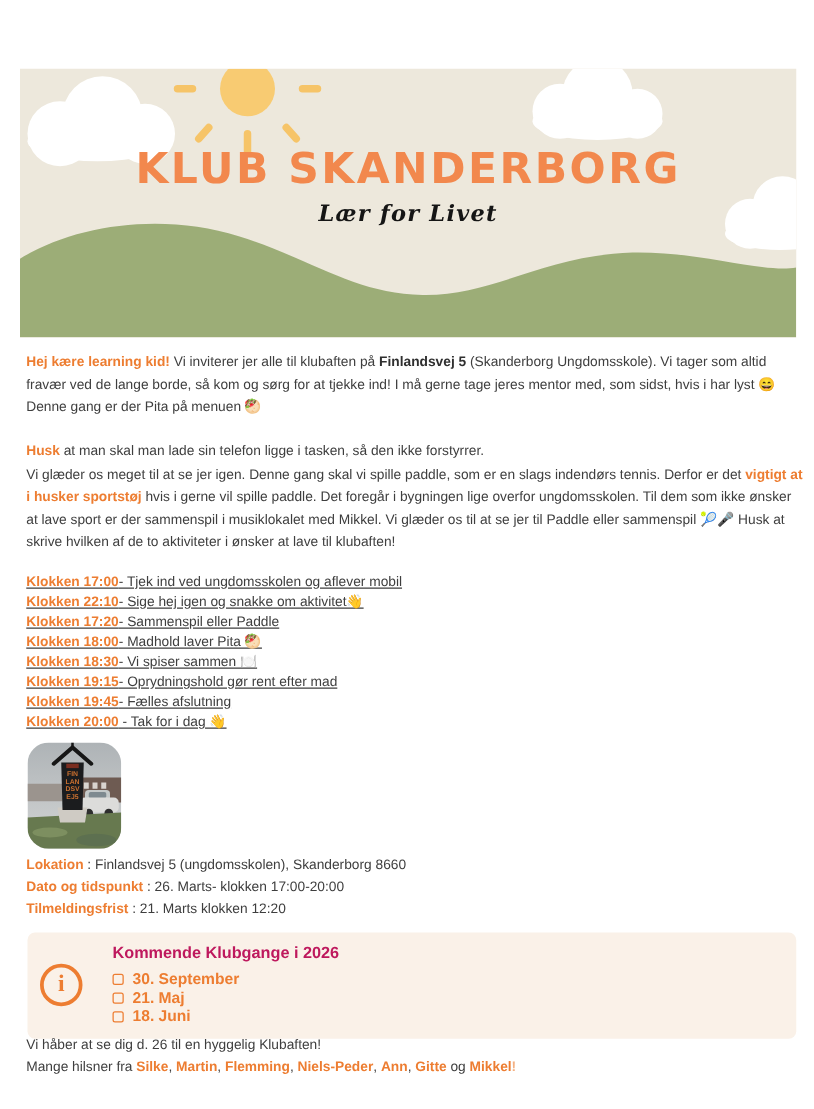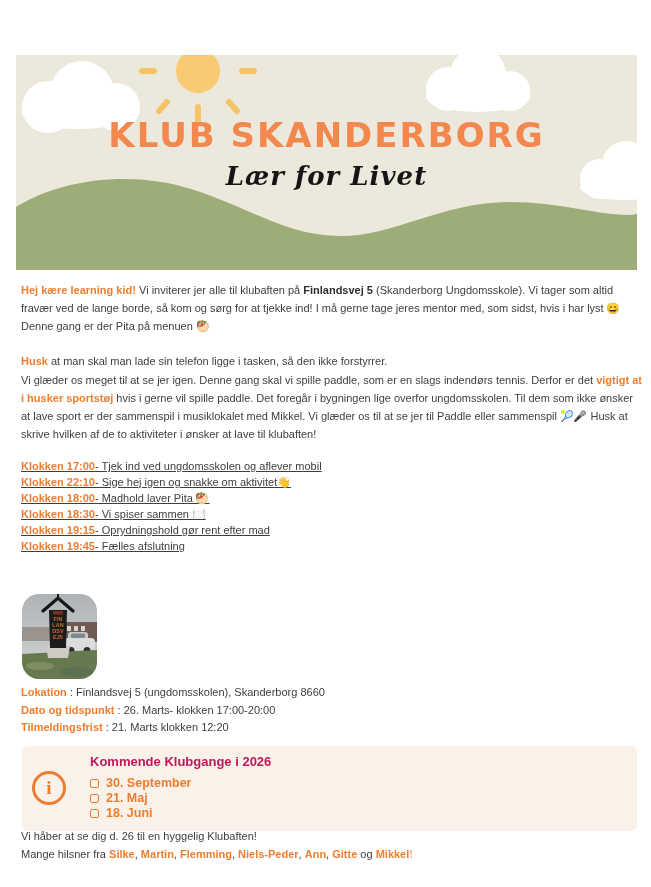--- a/index.html
+++ b/index.html
@@ -19,21 +19,21 @@
   }
   .banner svg.scene { position:absolute; left:0; top:0; width:100%; height:100%; display:block; }
   .banner-title {
     position:absolute; top:60px; left:0; width:100%; text-align:center;
     font-family:"DejaVu Sans", sans-serif; font-weight:800;
     font-size:34px; letter-spacing:2px; color:#F2884D; white-space:nowrap;
   }
   .banner-subtitle {
     position:absolute; top:106px; left:0; width:100%; text-align:center;
     font-family:"DejaVu Serif", serif; font-style:italic; font-weight:700;
-    font-size:26px; letter-spacing:1px; color:#151515;
+    font-size:18px; letter-spacing:1px; color:#151515;
   }
 
   
   .tblock { position:absolute; left:21px; width:622px; font-size:11px; line-height:18px; }
   .orange-b { color:#ED7D31; font-weight:bold; }
   .b { font-weight:bold; color:#2f2f2f; }
 
   .p1 { top:281px; }
   .p2 { top:352px; }
   .p3 { top:371px; }
@@ -121,24 +121,26 @@
     <span class="orange-b">Husk</span><span> at man skal man lade sin telefon ligge i tasken, så den ikke forstyrrer.</span>
   </div>
 
   <div class="tblock p3">
     <span>Vi glæder os meget til at se jer igen. Denne gang skal vi spille paddle, som er en slags indendørs tennis. Derfor er det </span><span class="orange-b">vigtigt at i husker sportstøj</span><span> hvis i gerne vil spille paddle. Det foregår i bygningen lige overfor ungdomsskolen. Til dem som ikke ønsker at lave sport er der sammenspil i musiklokalet med Mikkel. Vi glæder os til at se jer til Paddle eller sammenspil 🎾🎤 Husk at skrive hvilken af de to aktiviteter i ønsker at lave til klubaften!</span>
   </div>
 
   <div class="tblock schedule">
     <div class="row"><span class="orange-b">Klokken 17:00</span><span>- Tjek ind ved ungdomsskolen og aflever mobil</span></div>
     <div class="row"><span class="orange-b">Klokken 22:10</span><span>- Sige hej igen og snakke om aktivitet👋</span></div>
+    <div class="row"><span class="orange-b">Klokken 17:20</span><span>- Sammenspil eller Paddle</span></div>
     <div class="row"><span class="orange-b">Klokken 18:00</span><span>- Madhold laver Pita 🥙</span></div>
     <div class="row"><span class="orange-b">Klokken 18:30</span><span>- Vi spiser sammen 🍽️</span></div>
     <div class="row"><span class="orange-b">Klokken 19:15</span><span>- Oprydningshold gør rent efter mad</span></div>
     <div class="row"><span class="orange-b">Klokken 19:45</span><span>- Fælles afslutning</span></div>
+    <div class="row"><span class="orange-b">Klokken 20:00</span><span> - Tak for i dag 👋</span></div>
   </div>
 
   <div class="photo-wrap">
     <svg width="75" height="85" viewBox="0 0 75 85">
       <defs>
         <clipPath id="photoClip">
             <rect x="0" y="0" width="75" height="85" rx="17"></rect>
           </clipPath>
         <linearGradient id="skyGrad" x1="0" y1="0" x2="0" y2="1">
           <stop offset="0" stop-color="#aeb3b6"></stop>

